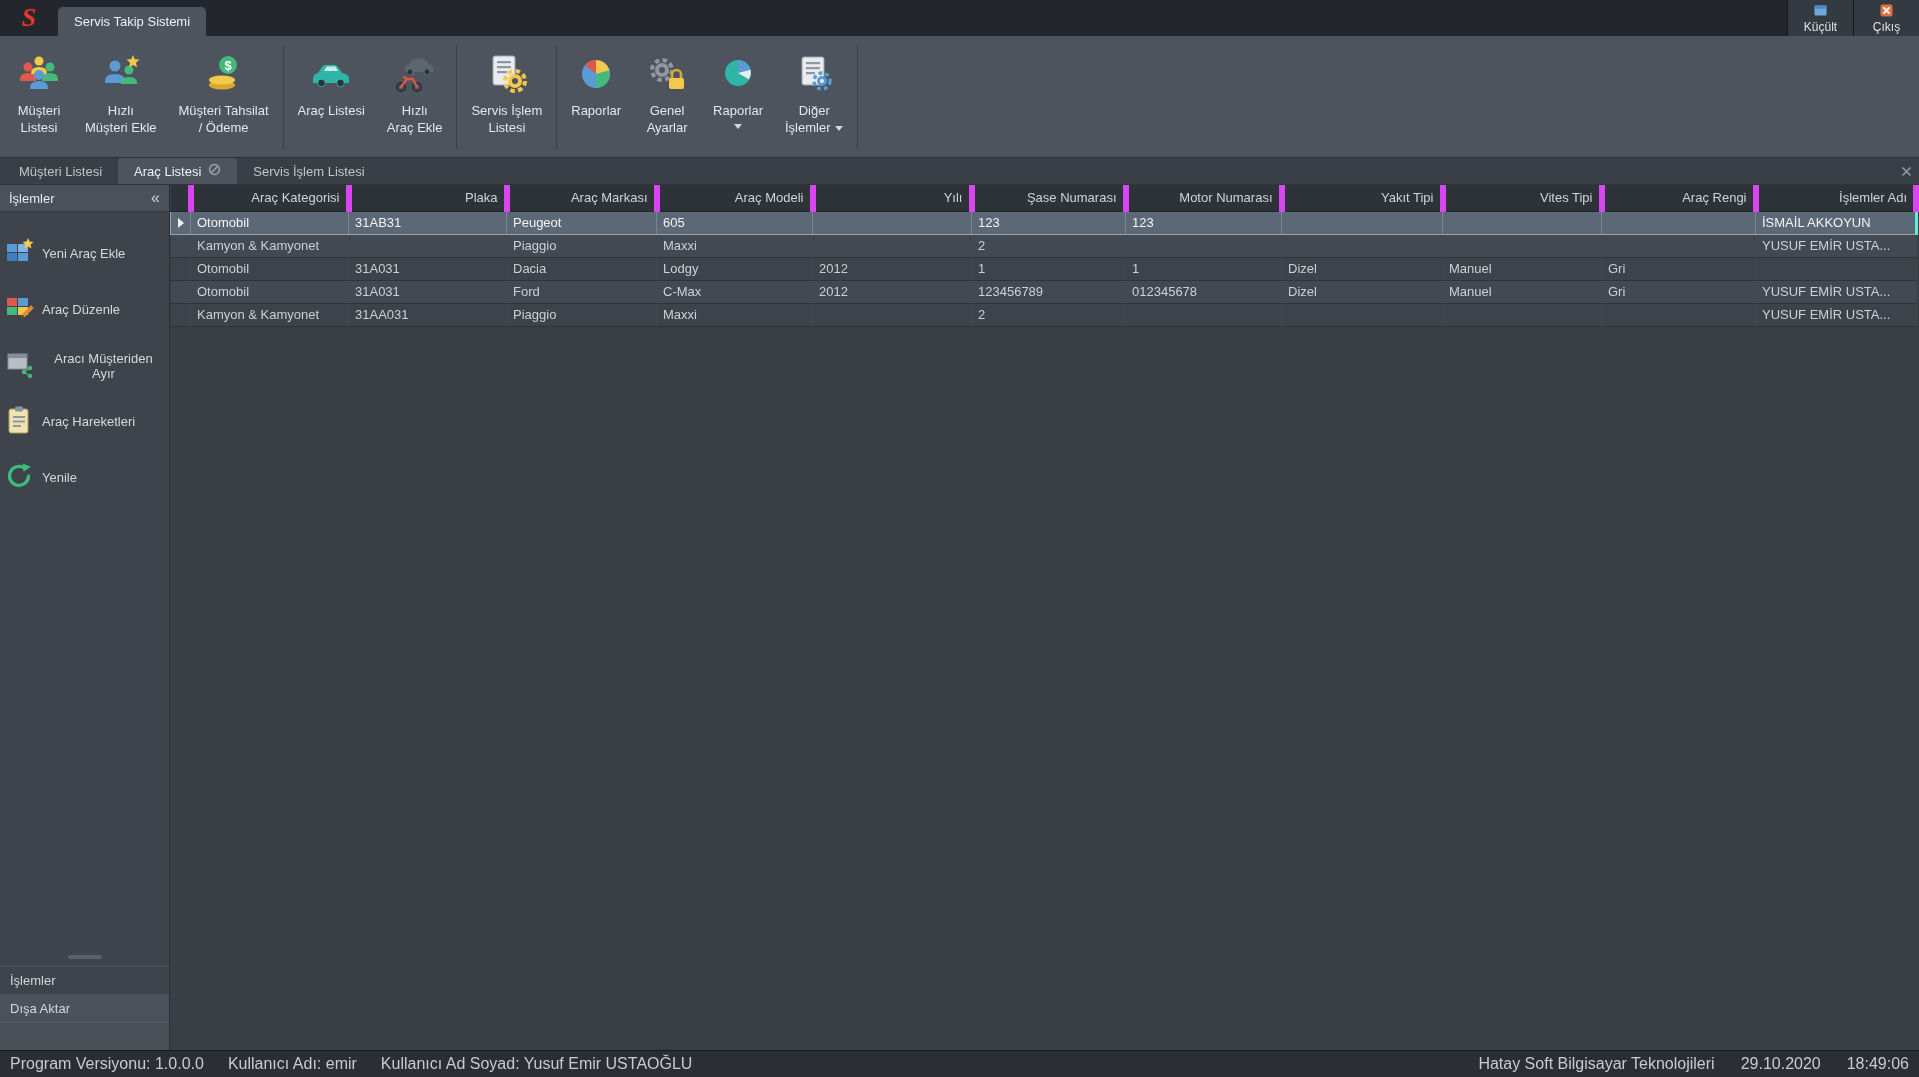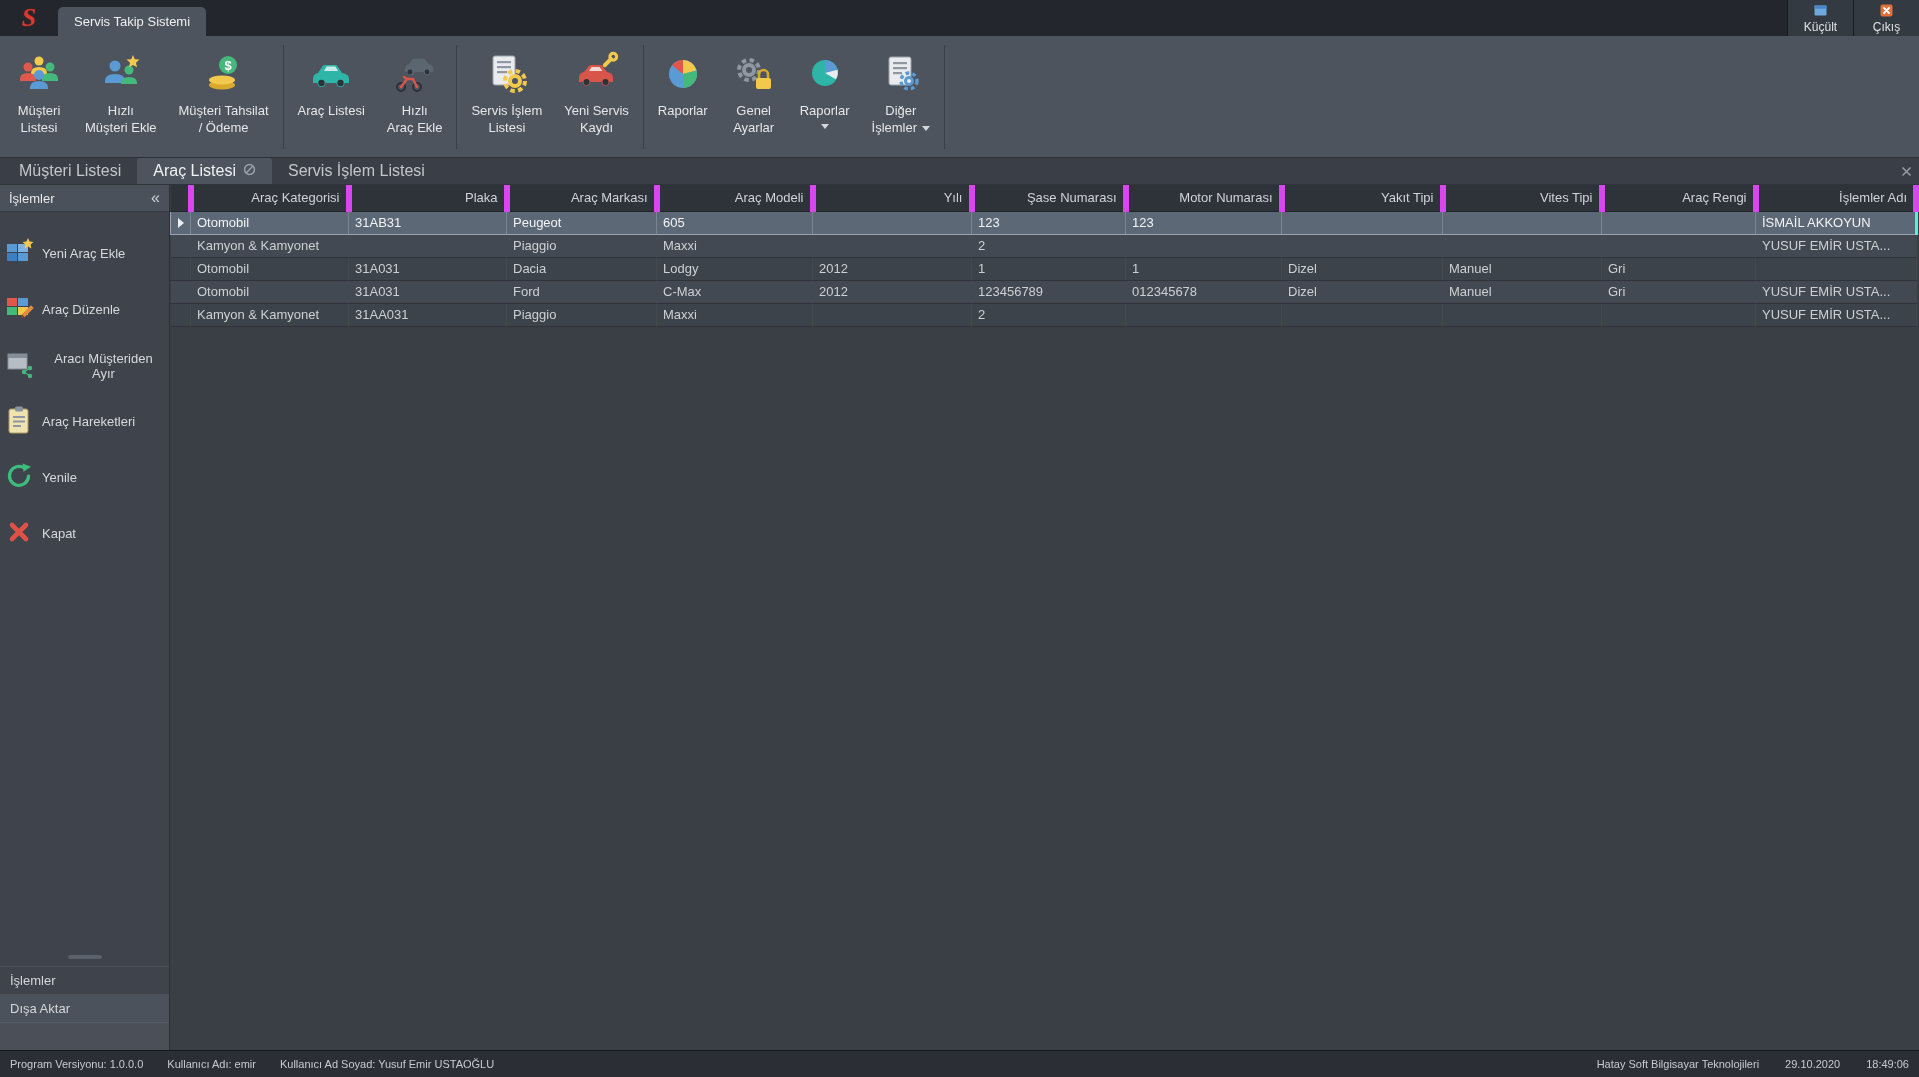--- a/index.html
+++ b/index.html
@@ -32,21 +32,21 @@
   .ribbon-item .icon { height:52px; display:flex; align-items:center; justify-content:center; margin-bottom:4px; }
   .ribbon-sep { width:1px; background:#3a4047; margin:6px 3px; }
   .caret { width:0; height:0; border-left:4px solid transparent; border-right:4px solid transparent;
            border-top:5px solid #d3d6da; display:inline-block; }
   .caret-row { display:flex; align-items:center; gap:5px; justify-content:center; }
   .caret-below { margin-top:4px; }
 
   
   .tabstrip { height:27px; background:#3a3f47; display:flex; align-items:flex-end; padding-left:3px;
               position:relative; flex:0 0 auto; border-bottom:1px solid #30353c; }
-  .tab { height:26px; padding:0 16px; display:flex; align-items:center; gap:7px; font-size:16px; color:#c2c5ca; }
+  .tab { height:26px; padding:0 16px; display:flex; align-items:center; gap:7px; font-size:13px; color:#c2c5ca; }
   .tab.active { background:#4d545e; color:#eff1f3; border-radius:3px 3px 0 0; }
   .tabstrip-close { position:absolute; right:7px; top:7px; width:12px; height:12px; display:flex;
                     align-items:center; justify-content:center; }
 
   
   .content { flex:1 1 auto; min-height:0; display:flex; }
 
   
   .sidebar { width:170px; flex:0 0 170px; background:#3f444c; border-right:1px solid #2b3037;
              display:flex; flex-direction:column; }
@@ -79,21 +79,21 @@
                         border-right:1px solid #7b8492;
                         border-top:1px solid #99a2af; border-bottom:1px solid #99a2af; }
   table.grid tbody tr.selected td:first-child { border-left:1px solid #99a2af; }
   table.grid tbody tr.selected td:last-child { border-right:3px solid #5eead4;margin-top:38px; }
   td.ind, th.ind { padding:0 !important; }
   .row-arrow { display:block; margin:0 auto; width:0; height:0;
                border-left:6px solid #eceef0; border-top:5px solid transparent; border-bottom:5px solid transparent; }
 
   
   .statusbar { height:27px; flex:0 0 27px; background:#2b2f35; border-top:1px solid #14171b;
-               display:flex; align-items:center; padding:0 10px; font-size:11px; color:#c7cace; }
+               display:flex; align-items:center; padding:0 10px; font-size:16px; color:#c7cace; }
   .status-left { display:flex; gap:24px; }
   .status-right { margin-left:auto; display:flex; gap:26px; }
 </style>
 </head>
 <body>
 
 <div class="window">
 
   <div class="titlebar">
     <div class="logo">S</div>
@@ -206,36 +206,20 @@
           <rect x="11" y="19" width="10" height="2.2" fill="#8f97a1"></rect>
           <circle cx="29" cy="29" r="10" fill="none" stroke="#f2c94c" stroke-width="4" stroke-dasharray="4.5 3.4"></circle>
           <circle cx="29" cy="29" r="7" fill="#f2c94c"></circle>
           <circle cx="29" cy="29" r="3" fill="#4d545e"></circle>
         </svg>
       </div>
       <span>Servis İşlem</span>
       <span>Listesi</span>
     </div>
 
-    <div class="ribbon-item">
-      <div class="icon">
-        <svg width="44" height="44" viewBox="0 0 44 44">
-          <path d="M4 27q0-5 5-6l4-5q1-2 3-2h9q2 0 3 2l4 5q6 1 6 6v4h-4a3.6 3.6 0 0 1-7.2 0H15.2a3.6 3.6 0 0 1-7.2 0H4z" fill="#d8554a"></path>
-          <path d="M14 20l2.5-4h8l3 4z" fill="#f0d9d6"></path>
-          <circle cx="11.5" cy="31" r="3" fill="#2b3239"></circle>
-            <circle cx="30.5" cy="31" r="3" fill="#2b3239"></circle>
-          <g transform="rotate(45 34 10)">
-            <rect x="32" y="5" width="4" height="13" rx="2" fill="#f2c94c"></rect>
-            <circle cx="34" cy="4" r="3.4" fill="none" stroke="#f2c94c" stroke-width="3"></circle>
-          </g>
-        </svg>
-      </div>
-      <span>Yeni Servis</span>
-      <span>Kaydı</span>
-    </div>
 
     <div class="ribbon-sep"></div>
 
     <div class="ribbon-item">
       <div class="icon">
         <svg width="42" height="42" viewBox="0 0 42 42">
           <circle cx="21" cy="22" r="14" fill="#5a9bd5"></circle>
           <path d="M21 22V8a14 14 0 0 1 13.6 10.6z" fill="#f2c94c"></path>
           <path d="M21 22l13.6-3.4A14 14 0 0 1 21 36z" fill="#45b97c"></path>
           <path d="M21 22L10 13.2A14 14 0 0 1 21 8z" fill="#e0584c"></path>
@@ -383,28 +367,20 @@
         <div class="side-item">
           <span>
             <svg width="30" height="30" viewBox="0 0 30 30">
               <path d="M24.5 15a9.5 9.5 0 1 1-4-7.8" fill="none" stroke="#3dbd7d" stroke-width="3.2" stroke-linecap="round"></path>
               <polygon points="18.5,2.5 27,5.8 19.5,10.8" fill="#3dbd7d"></polygon>
             </svg>
           </span>
           <span>Yenile</span>
         </div>
 
-        <div class="side-item">
-          <span>
-            <svg width="30" height="30" viewBox="0 0 30 30">
-              <path d="M8 8L22 22M22 8L8 22" stroke="#dd5146" stroke-width="4.6" stroke-linecap="round"></path>
-            </svg>
-          </span>
-          <span>Kapat</span>
-        </div>
       </div>
 
       <div class="sidebar-spacer"></div>
       <div class="grip"></div>
       <div class="side-footer-item">
         <span>İşlemler</span>
       </div>
       <div class="side-footer-item active">
         <span>Dışa Aktar</span>
       </div>

